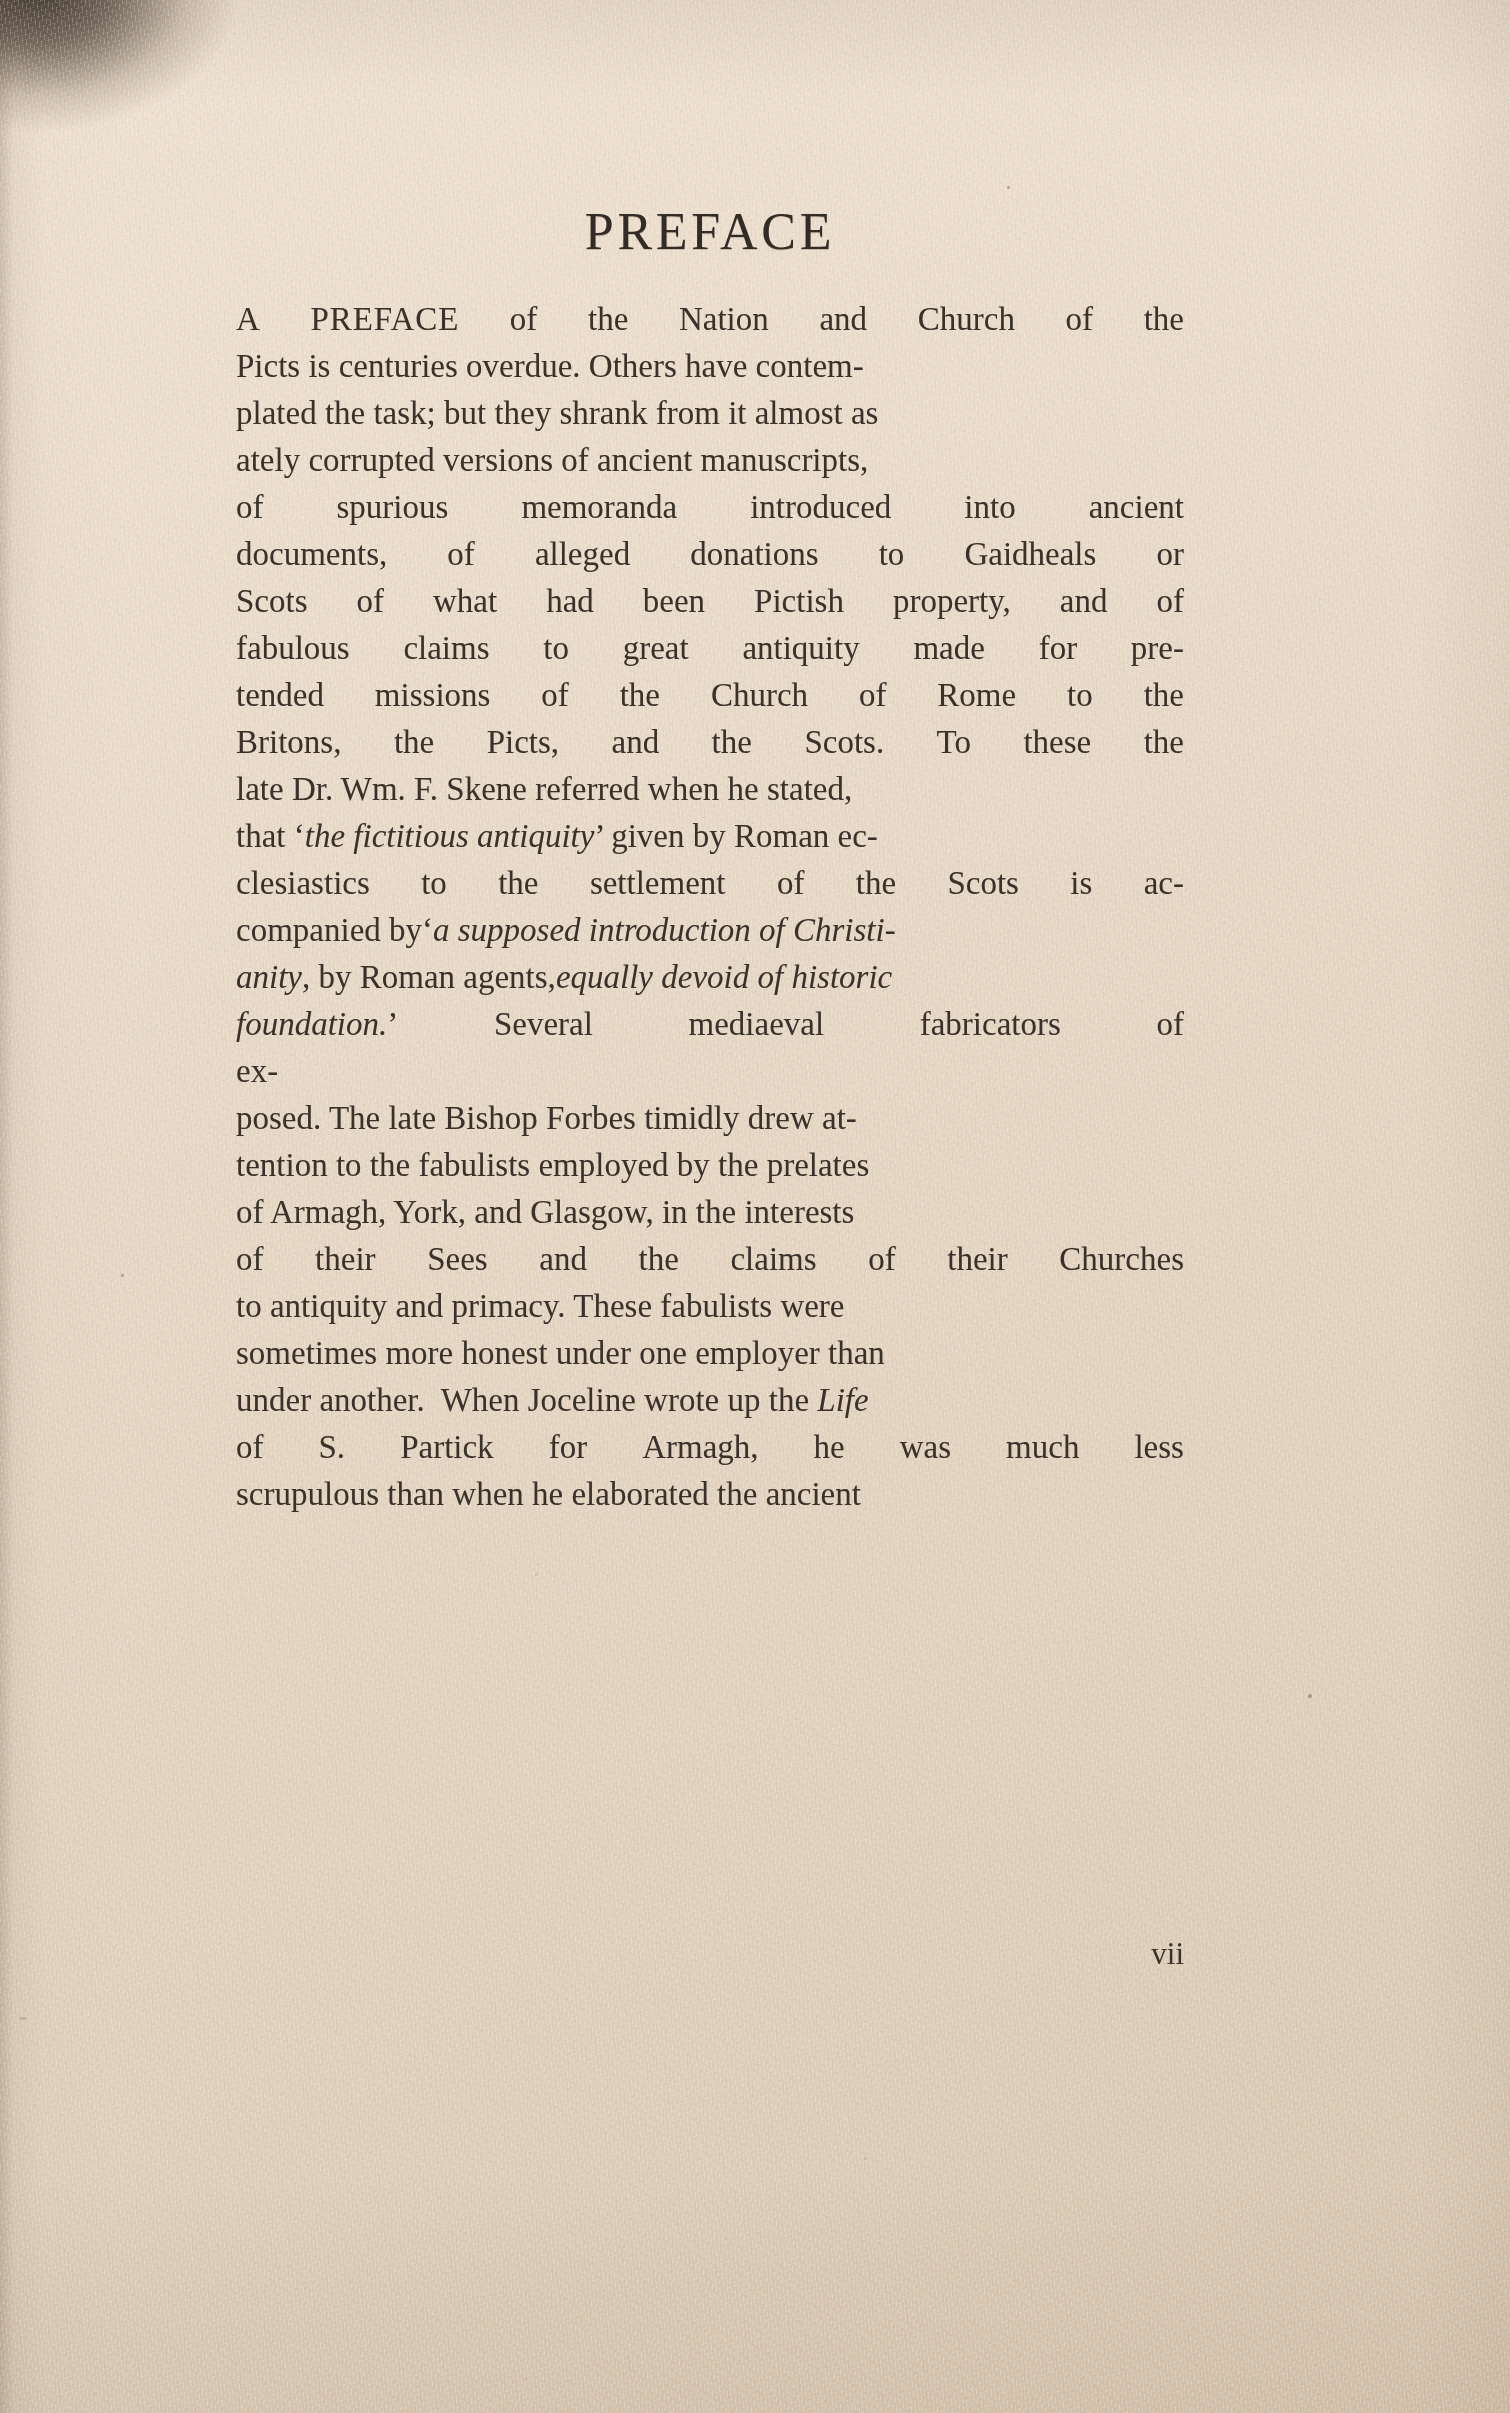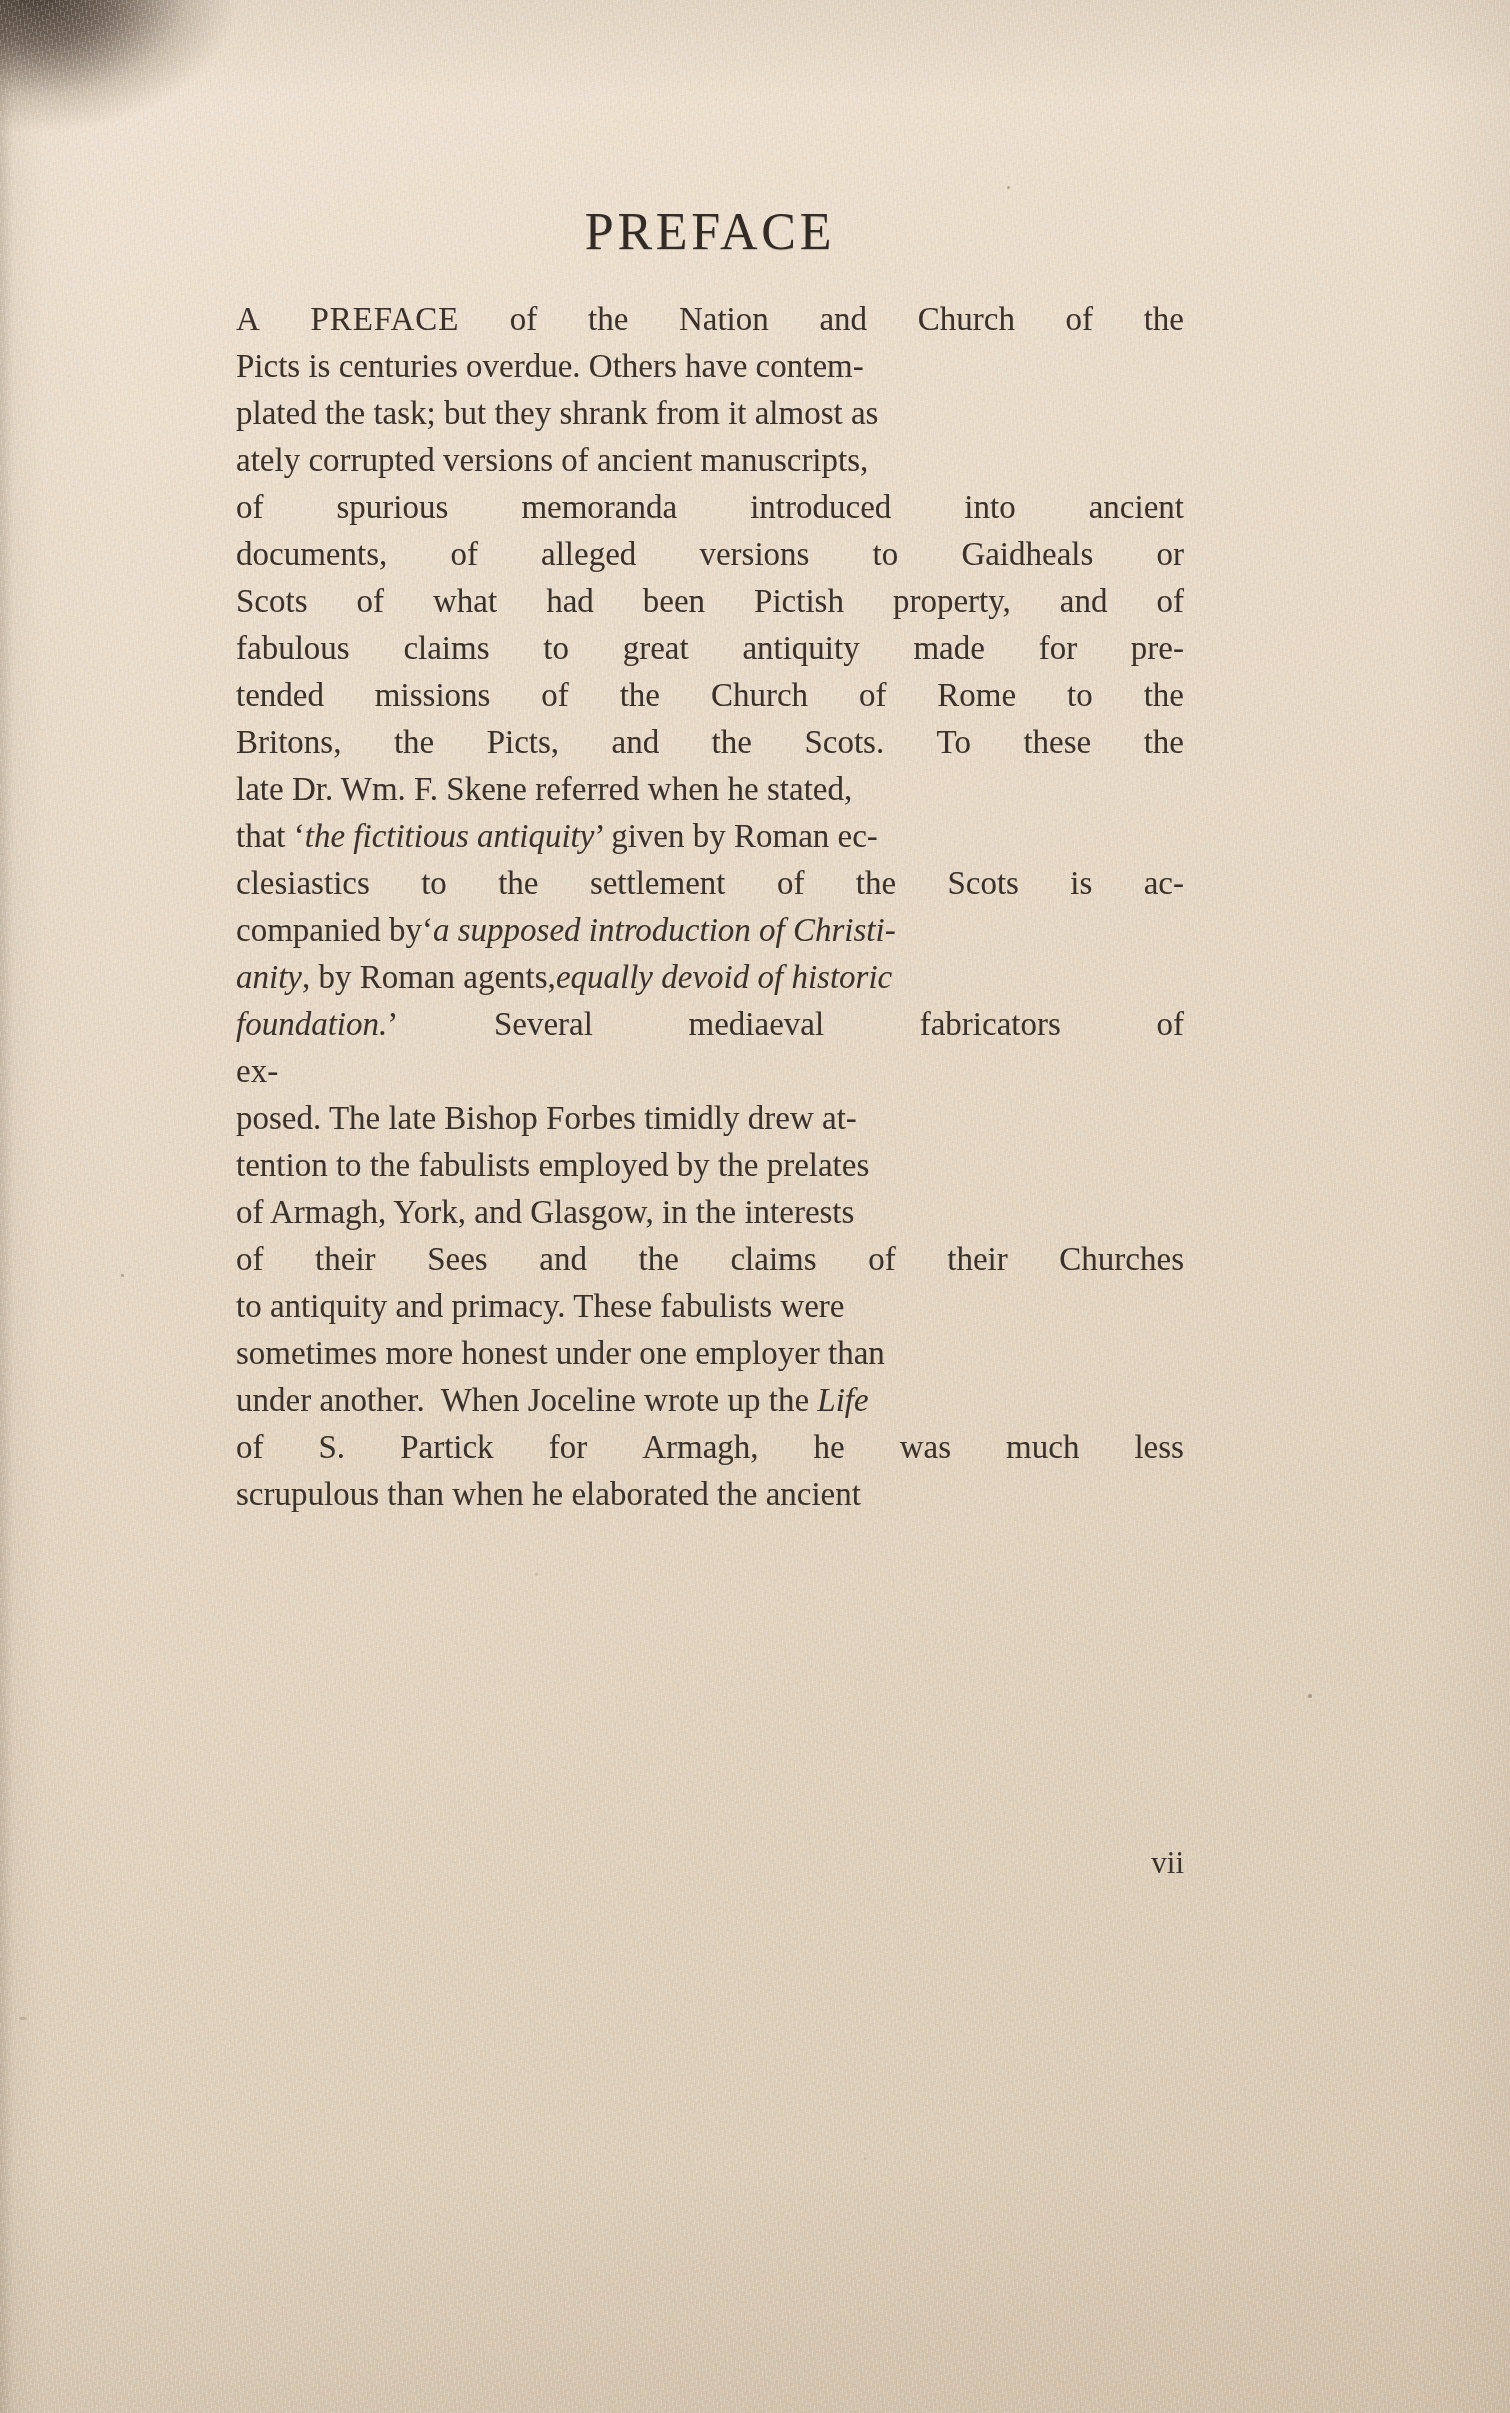--- a/index.html
+++ b/index.html
@@ -110,21 +110,21 @@
 
   .smallcaps {
     font-variant: small-caps;
     letter-spacing: 0.9px;
   }
 
   i, .ital { font-style: italic; }
 
   .folio {
     position: absolute;
-    top: 1845px;
+    top: 1936px;
     left: 0;
     width: 948px;
     text-align: right;
     font-size: 31px;
     color: #3a322a;
   }
 </style>
 </head>
 <body>
 
@@ -171,21 +171,21 @@
           <span>memoranda</span>
           <span>introduced</span>
           <span>into</span>
           <span>ancient</span>
         </span>
 
       <span class="line just">
           <span>documents,</span>
           <span>of</span>
           <span>alleged</span>
-          <span>versions</span>
+          <span>donations</span>
           <span>to</span>
           <span>Gaidheals</span>
           <span>or</span>
         </span>
 
       <span class="line just">
           <span>Scots</span>
           <span>of</span>
           <span>what</span>
           <span>had</span>

